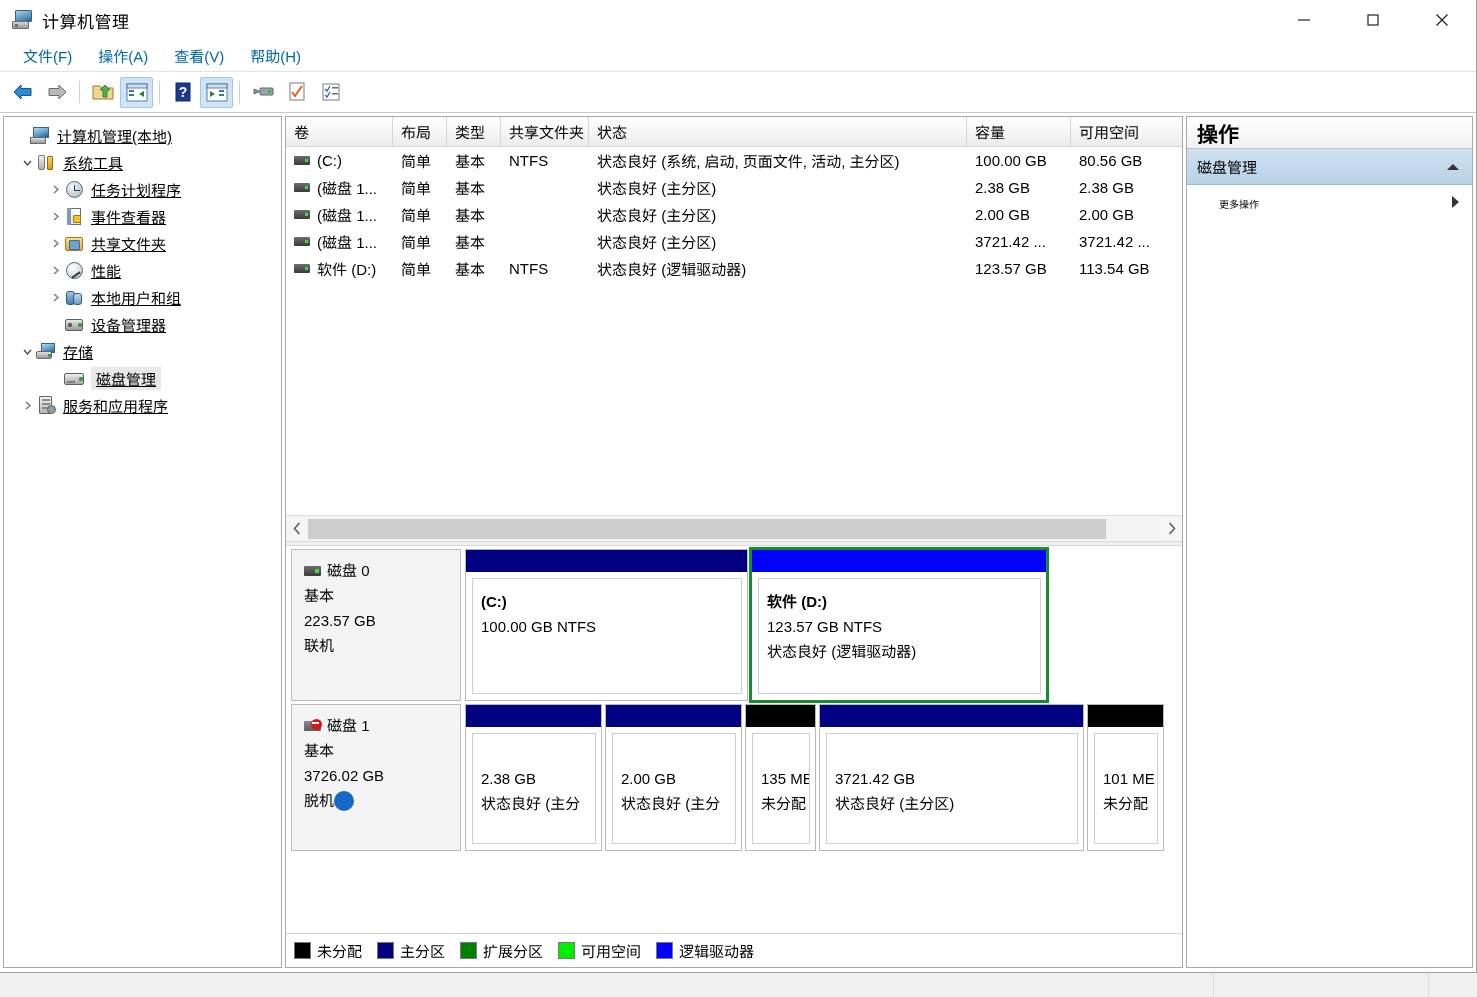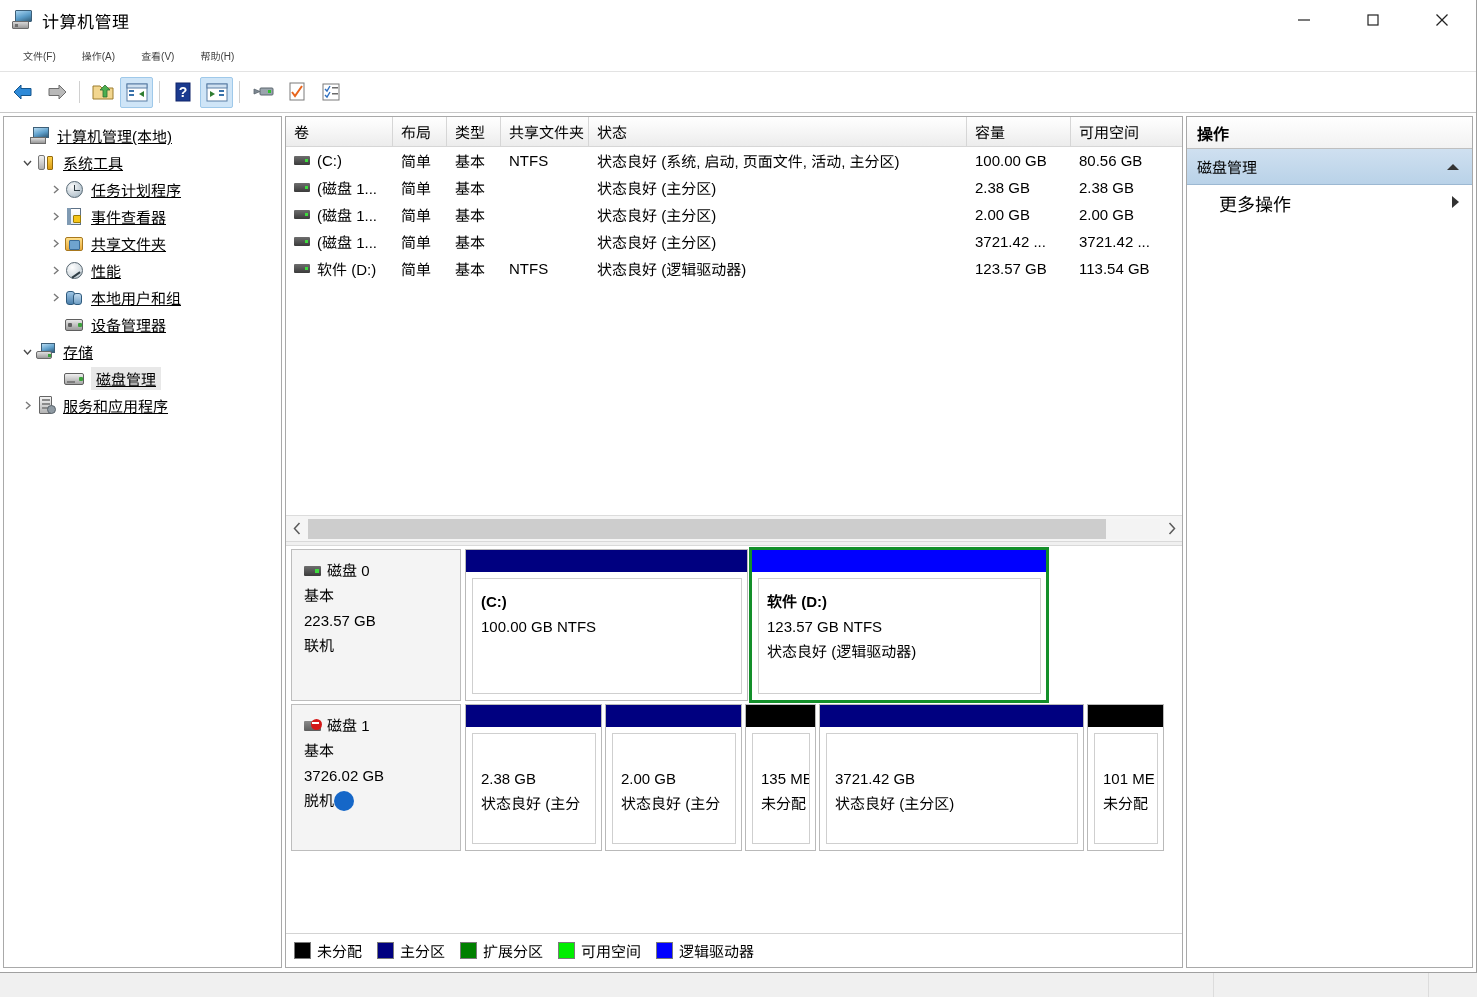--- a/index.html
+++ b/index.html
@@ -57,21 +57,21 @@
 
   
   .menubar {
     height: 32px; min-height: 32px;
     display: flex; align-items: center;
     padding-left: 12px; gap: 4px;
     background: #ffffff;
     border-bottom: 1px solid #e3e3e3;
   }
   .menu-item {
-    font-size: 10px; color: #404040;
+    font-size: 15px; color: #0369a1;
     padding: 4px 11px; white-space: nowrap;
   }
 
   
   .toolbar {
     height: 41px; min-height: 41px;
     display: flex; align-items: center;
     padding-left: 6px; gap: 1px;
     background: #ffffff;
     border-bottom: 1px solid #c8c8c8;
@@ -238,34 +238,34 @@
   .sw { width: 17px; height: 17px; border: 1px solid #7a7a7a; }
 
   
   .actions {
     width: 287px; min-width: 287px;
     border: 1px solid #a9a9a9; background: #ffffff;
     display: flex; flex-direction: column;
   }
   .act-title {
     height: 32px; min-height: 32px; display: flex; align-items: center;
-    padding-left: 10px; font-size: 16px; font-weight: bold; color:#000;
+    padding-left: 10px; font-size: 21px; font-weight: bold; color:#000;
     background: linear-gradient(180deg,#ffffff,#f2f2f2);
     border-bottom: 1px solid #bfbfbf;
   }
   .act-group {
     height: 36px; display: flex; align-items: center; justify-content: space-between;
     padding: 0 12px 0 10px;
     background: linear-gradient(180deg,#cfe0f0 0%, #b9d2e8 100%);
     border-bottom: 1px solid #9cb8d2;
     font-size: 15px; color: #000;
   }
   .act-item {
     height: 36px; display: flex; align-items: center; justify-content: space-between;
-    padding: 0 12px 0 32px; font-size: 18px; color:#000;
+    padding: 0 12px 0 32px; font-size: 10px; color:#000;
   }
 
   
   .osbar { position:absolute; left:0; top:973px; width:1477px; height:24px; background:#f0f0f0; }
   .osbar .c1 { position:absolute; left:1213px; top:0; width:1px; height:24px; background:#dcdcdc;}
   .osbar .c2 { position:absolute; left:1428px; top:0; width:1px; height:24px; background:#dcdcdc;}
 </style>
 </head>
 <body>
 

